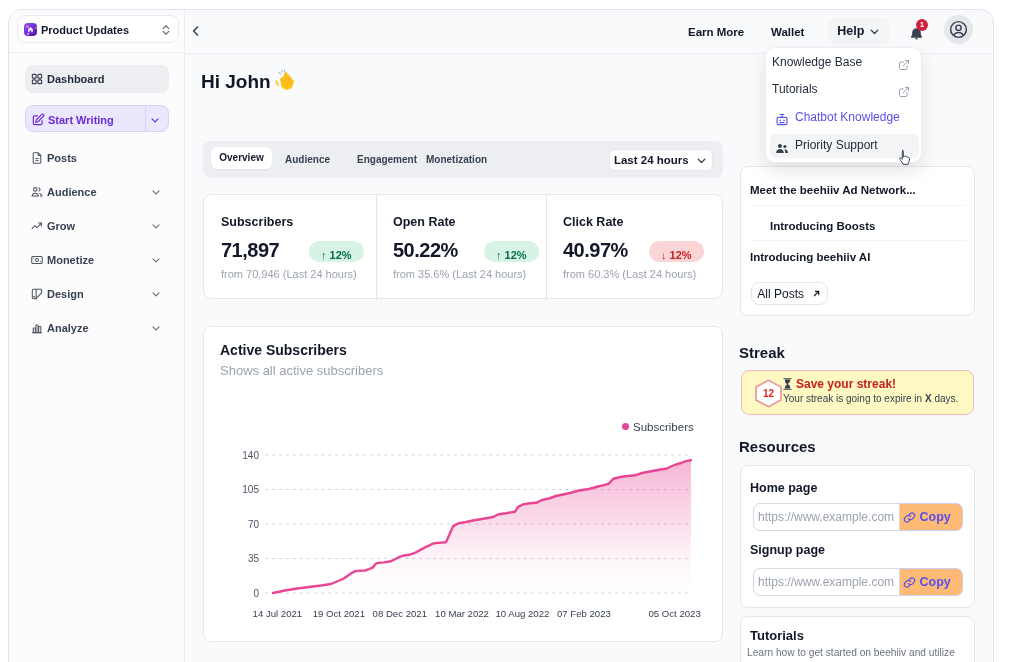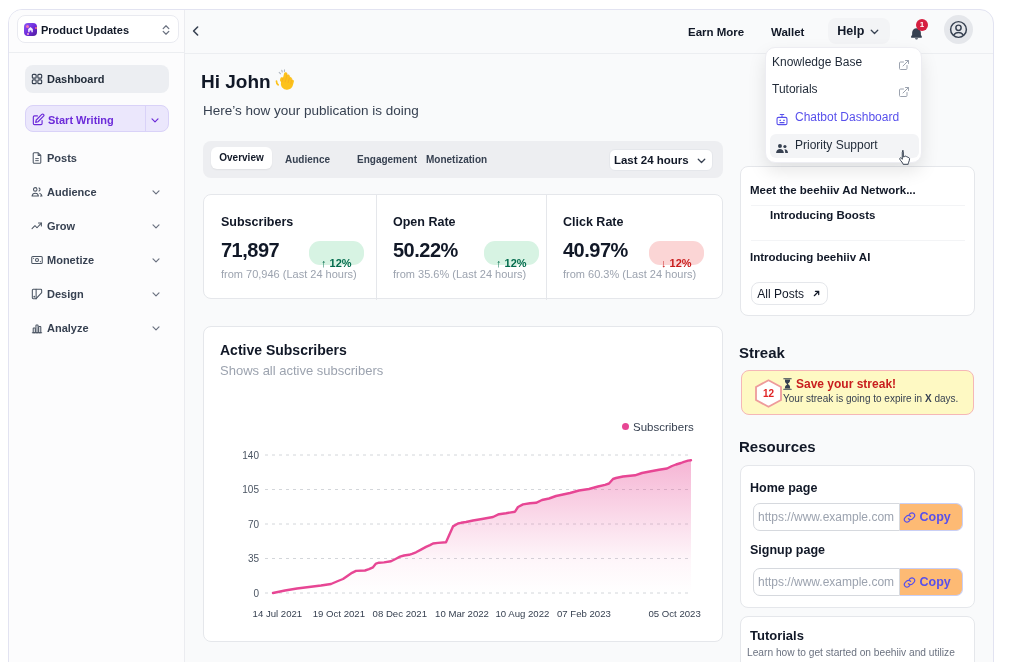--- a/index.html
+++ b/index.html
@@ -49,21 +49,21 @@
   .range { position:absolute; left:406px; top:8px; width:104px; height:22px; background:#fff;
     border:1px solid #e5e7eb; border-radius:6px; font-size:11.5px; font-weight:600; color:#111827; white-space:nowrap; }
 
   .card { position:absolute; background:#fff; border:1px solid #e5e7eb; border-radius:8px; }
   .statcard { left:194px; top:184px; width:520px; height:105px; }
   .stat { position:absolute; top:0; height:100%; }
   .stat .slabel { position:absolute; left:17px; top:20px; font-size:12.5px; font-weight:700; color:#111827; }
   .stat .snum  { position:absolute; left:17px; top:44px; font-size:20px; font-weight:700; color:#111827; letter-spacing:-0.5px; }
   .stat .sfrom { position:absolute; left:17px; top:73px; font-size:11px; color:#9ca3af; white-space:nowrap; }
   .pill { position:absolute; top:46px; height:21px; border-radius:11px; font-size:11px; font-weight:600;
-    line-height:21px; padding:12px 12px; }
+    line-height:21px; padding:4px 12px; }
   .pill-g { background:#d7f3e3; color:#046c4e; }
   .pill-r { background:#fbd5d5; color:#c81e1e; }
   .statdiv { position:absolute; top:0; width:1px; height:105px; background:#e5e7eb; }
 
   .chartcard { left:194px; top:316px; width:520px; height:316px; }
   .ctitle { position:absolute; left:16px; top:15px; font-size:14px; font-weight:700; color:#111827; }
   .csub  { position:absolute; left:16px; top:36px; font-size:13px; color:#9ca3af; }
   .legend { position:absolute; left:418px; top:94px; font-size:11.5px; color:#374151; }
   .legend .dot { display:inline-block; width:7px; height:7px; border-radius:50%; background:#e74694;
     margin-right:4px; vertical-align:1px; }
@@ -227,21 +227,20 @@
   <div class="abs" style="left:264px;top:58px;width:25px;height:25px;">
     <svg width="25" height="25" viewBox="0 0 32 32">
       <g transform="rotate(14 16 16)">
         <path d="M9 17.5V15c0-1.1.8-2 1.9-2 .5 0 .9.2 1.2.5V7.5c0-1.1.9-2 2-2s2 .9 2 2v1.3c.3-.7 1-1.2 1.8-1.2 1.1 0 2 .9 2 2v1.6c.3-.6.9-1 1.7-1 1.1 0 1.9.9 1.9 2v1.2c.3-.4.8-.7 1.4-.7 1 0 1.8.8 1.8 1.8v4.9c0 4.5-3.3 7.8-7.8 7.8-4.4 0-7.9-3.4-7.9-7.8z" fill="#fcc21b"></path>
         <path d="M12.1 13.5v5M16.1 7.5v10.2M19.9 9.5v8.4M23.6 12.3v6.2" stroke="#f5a623" stroke-width="0.7" fill="none" stroke-linecap="round"></path>
         <path d="M8.3 23.6c-1.6-.7-2.9-2.3-3.3-4" stroke="#fcc21b" stroke-width="2.2" fill="none" stroke-linecap="round"></path>
         <path d="M7.8 9.2L5.6 7.9M9.3 6.5L8.2 4.4M11.9 5.3l-.5-2.2" stroke="#aab2bd" stroke-width="1.3" fill="none" stroke-linecap="round"></path>
       </g>
     </svg>
   </div>
-  <div class="sub1">Here’s how your publication is doing</div>
 
   <div class="tabstrip">
     <div class="tab-active">Overview</div>
     <div class="tab" style="left:82px;">Audience</div>
     <div class="tab" style="left:130px;padding-left:24px;">Engagement</div>
     <div class="tab" style="left:223px;">Monetization</div>
     <div class="range flexc">Last 24 hours&nbsp;&nbsp;<svg width="13" height="13" viewBox="0 0 20 20" fill="none" stroke="#374151" stroke-width="2" stroke-linecap="round" stroke-linejoin="round">
           <path d="M5 8l5 5 5-5"></path>
         </svg></div>
   </div>
@@ -301,21 +300,21 @@
       <text x="466.6" y="177.5" text-anchor="middle" font-size="9.6" fill="#374151" font-family="Liberation Sans">05 Oct 2023</text>
       <path d="M65 154 L77 151.5 L89 149.5 L101 148 L113 146.5 L123 145 L130 142 L135 140 L139 137.2 L144 133.8 L148 131.9 L157 131.5 L161 130.2 L165 128.3 L168 124.6 L171 123.7 L176 123.4 L183 122.2 L188 119.7 L192 117.6 L196 116.5 L201 115.8 L204 114.8 L208 113.3 L213 110.6 L218 107.9 L222 106.1 L225 104.5 L230 103.9 L238 103.3 L245 87.4 L250 84.5 L253 83.8 L258 83 L265 81.5 L274 80 L285 78 L291 75.2 L298 74.2 L307 72.7 L310 68 L315 65.4 L322 64.3 L328 63.8 L334 61 L341 59.5 L348 57 L355 55.5 L362 54 L371 51.5 L381 50 L390 47.5 L397 45.8 L401 44.5 L405 40 L408 39 L415 37.5 L427 36.3 L434 34 L443 32.3 L451 30.8 L459 29.5 L464 27 L468 25.5 L473 24 L476 22.8 L480 21.6 L483 21.2 L483 154 L65 154 Z" fill="url(#pinkfill)"></path>
       <path d="M65 154 L77 151.5 L89 149.5 L101 148 L113 146.5 L123 145 L130 142 L135 140 L139 137.2 L144 133.8 L148 131.9 L157 131.5 L161 130.2 L165 128.3 L168 124.6 L171 123.7 L176 123.4 L183 122.2 L188 119.7 L192 117.6 L196 116.5 L201 115.8 L204 114.8 L208 113.3 L213 110.6 L218 107.9 L222 106.1 L225 104.5 L230 103.9 L238 103.3 L245 87.4 L250 84.5 L253 83.8 L258 83 L265 81.5 L274 80 L285 78 L291 75.2 L298 74.2 L307 72.7 L310 68 L315 65.4 L322 64.3 L328 63.8 L334 61 L341 59.5 L348 57 L355 55.5 L362 54 L371 51.5 L381 50 L390 47.5 L397 45.8 L401 44.5 L405 40 L408 39 L415 37.5 L427 36.3 L434 34 L443 32.3 L451 30.8 L459 29.5 L464 27 L468 25.5 L473 24 L476 22.8 L480 21.6 L483 21.2" fill="none" stroke="#e74694" stroke-width="2.4" stroke-linejoin="round" stroke-linecap="round"></path>
 
     </svg>
   </div>
 
   <div class="card rc-card1">
     <div class="rrow" style="top:17px;">Meet the beehiiv Ad Network...</div>
     <div class="rdiv" style="top:38px;"></div>
-    <div class="rrow" style="top:42px;padding-left:20px;">Introducing Boosts</div>
+    <div class="rrow" style="top:53px;padding-left:20px;">Introducing Boosts</div>
     <div class="rdiv" style="top:73px;"></div>
     <div class="rrow" style="top:84px;">Introducing beehiiv AI</div>
     <div class="allposts flexc">All Posts&nbsp;&nbsp;<svg width="11" height="11" viewBox="0 0 20 20" fill="none" stroke="#111827" stroke-width="2.2" stroke-linecap="round" stroke-linejoin="round">
           <path d="M6 14L14 6M8 6h6v6"></path>
         </svg></div>
   </div>
 
   <div class="rhead" style="left:730px;top:334px;">Streak</div>
   <div class="streakbox">
     <div style="position:absolute;left:12px;top:8px;width:29px;height:29px;">
@@ -373,21 +372,21 @@
         </svg>
     </div>
     <div class="ditem" style="top:62px;color:#5850ec;">
       <svg style="position:absolute;left:3px;top:3px;" width="14" height="14" viewBox="0 0 24 24" fill="none" stroke="#5850ec" stroke-width="1.9" stroke-linecap="round" stroke-linejoin="round">
           <rect x="3.5" y="7.5" width="17" height="12.5" rx="2.5"></rect>
           <path d="M12 4.5v3M9 2.5h6"></path>
           <circle cx="8.7" cy="12.5" r="0.4" fill="#5850ec" stroke-width="1.6"></circle>
           <circle cx="15.3" cy="12.5" r="0.4" fill="#5850ec" stroke-width="1.6"></circle>
           <path d="M8.5 16.5h7"></path>
         </svg>
-      <span style="margin-left:23px;">Chatbot Dashboard</span>
+      <span style="margin-left:23px;">Chatbot Knowledge</span>
     </div>
     <div style="position:absolute;left:4px;top:86px;width:149px;height:24px;background:#f3f4f6;border-radius:6px;"></div>
     <div class="ditem" style="top:90px;">
       <svg style="position:absolute;left:3px;top:3px;" width="14" height="14" viewBox="0 0 24 24" fill="#374151">
           <circle cx="8.5" cy="8.5" r="3.4"></circle>
           <path d="M2 19.5c.4-3.4 3-5.6 6.5-5.6s6.1 2.2 6.5 5.6l.1 1H1.9z"></path>
           <circle cx="17" cy="9.5" r="2.7"></circle>
           <path d="M16.2 14.1c3-.2 5.6 1.8 5.9 5l.1 1.4h-4.6c0-2.6-.5-4.7-1.4-6.4z"></path>
         </svg>
       <span style="margin-left:23px;">Priority Support</span>

